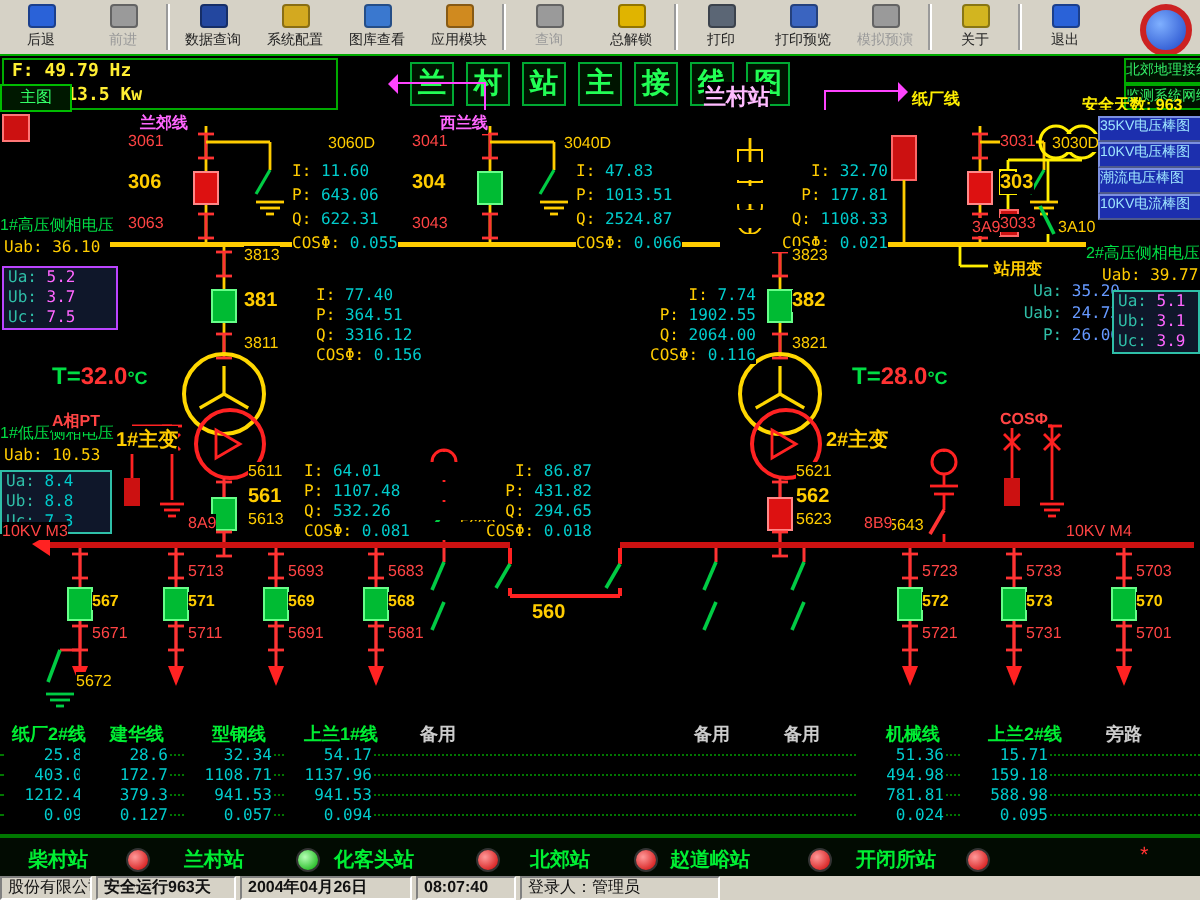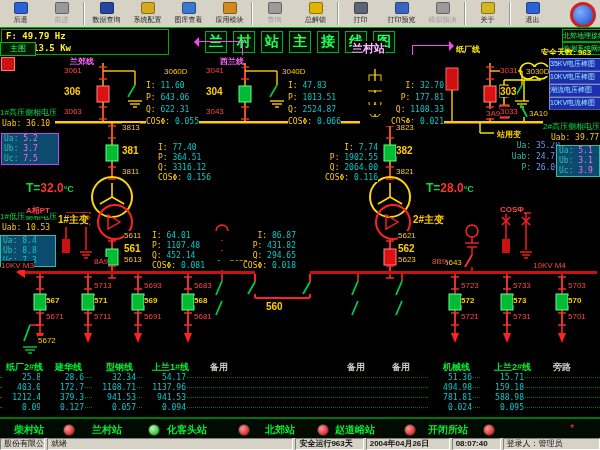--- a/index.html
+++ b/index.html
@@ -31,21 +31,21 @@
   #safedays{position:absolute;left:541px;top:19px;font:bold 8px "Liberation Sans",sans-serif;color:#ffee00;white-space:nowrap;}
   .marr{position:absolute;width:0;height:0;border:5px solid transparent;}
   .mline{position:absolute;background:#ff44ff;}
   
   #canvas{position:absolute;left:0;top:55px;width:600px;height:362px;background:#000;overflow:visible;}
   #net{position:absolute;left:0;top:0;}
   .cl{position:absolute;white-space:nowrap;font:8px "Liberation Sans",sans-serif;background:#000;z-index:3;}
   .c-red{color:#ff4444}.c-yel{color:#ffcc00}.c-grn{color:#00dd44}
   .big{font:bold 10px "Liberation Sans",sans-serif}.bold{font-weight:bold}
   .mono{font-family:"DejaVu Sans Mono",monospace}
-  .panelbox{position:absolute;background:#0c4a6e;z-index:3;}
+  .panelbox{position:absolute;background:#0f172a;z-index:3;}
   .prow{font:8px "DejaVu Sans Mono",monospace;line-height:10px;padding-left:2px;white-space:nowrap;}
   .bluebtn{position:absolute;left:549px;width:50px;height:11px;background:#1c2fae;border:1px outset #7b8fe0;
            color:#9fe6ff;font-size:7px;line-height:10px;overflow:hidden;white-space:nowrap;cursor:pointer;z-index:4;}
   .dotline{position:absolute;left:0;width:600px;height:0;border-top:1px dotted #007700;z-index:1;}
   .vcell{position:absolute;width:44px;text-align:right;font:8px "DejaVu Sans Mono",monospace;
          color:#00cccc;background:#000;z-index:3;}
   #alarmsq{position:absolute;left:1px;top:2px;width:12px;height:12px;background:#cc1111;border:1px solid #ff7777;z-index:4;}
   
   #stations{position:absolute;left:0;top:417px;width:600px;height:21px;background:#020b02;
             border-top:2px solid #007700;}
@@ -447,21 +447,21 @@
       <div class="cl mono" style="top: 108px; left: 158px;"><span style="color: rgb(255, 204, 0);">Q: </span><span style="color: rgb(0, 204, 204);">3316.12</span></div>
       <div class="cl mono" style="top: 118px; left: 158px;"><span style="color: rgb(255, 204, 0);">COSΦ: </span><span style="color: rgb(0, 204, 204);">0.156</span></div>
       <div class="cl " style="left: 26px; top: 126px;"><span style="color: rgb(0, 221, 68); font: bold 12px &quot;Liberation Sans&quot;;">T=</span><span style="color: rgb(255, 51, 51); font: bold 12px &quot;Liberation Sans&quot;;">32.0</span><span style="color: rgb(0, 221, 68); font: bold 9px &quot;Liberation Sans&quot;;">°C</span></div>
       <div class="cl c-red bold" style="left: 26px; top: 150px;">A相PT</div>
       <div class="cl c-yel big" style="left: 58px; top: 158px;">1#主变</div>
       <div class="cl c-yel" style="left: 124px; top: 176px;">5611</div>
       <div class="cl c-yel big" style="left: 124px; top: 188px;">561</div>
       <div class="cl c-yel" style="left: 124px; top: 200px;">5613</div>
       <div class="cl mono" style="top: 176px; left: 152px;"><span style="color: rgb(255, 204, 0);">I: </span><span style="color: rgb(0, 204, 204);">64.01</span></div>
       <div class="cl mono" style="top: 186px; left: 152px;"><span style="color: rgb(255, 204, 0);">P: </span><span style="color: rgb(0, 204, 204);">1107.48</span></div>
-      <div class="cl mono" style="top: 196px; left: 152px;"><span style="color: rgb(255, 204, 0);">Q: </span><span style="color: rgb(0, 204, 204);">452.14</span></div>
+      <div class="cl mono" style="top: 196px; left: 152px;"><span style="color: rgb(255, 204, 0);">Q: </span><span style="color: rgb(0, 204, 204);">532.26</span></div>
       <div class="cl mono" style="top: 206px; left: 152px;"><span style="color: rgb(255, 204, 0);">COSΦ: </span><span style="color: rgb(0, 204, 204);">0.081</span></div>
       <div class="cl c-yel" style="left: 230px; top: 203px;">5633</div>
       <div class="cl c-red" style="left: 94px; top: 202px;">8A9</div>
       <div class="cl c-yel" style="left: 396px; top: 68px;">3823</div>
       <div class="cl c-yel big" style="left: 396px; top: 90px;">382</div>
       <div class="cl c-yel" style="left: 396px; top: 112px;">3821</div>
       <div class="cl mono" style="top: 88px; left: 294px; width: 84px; text-align: right;"><span style="color: rgb(255, 204, 0);">I: </span><span style="color: rgb(0, 204, 204);">7.74</span></div>
       <div class="cl mono" style="top: 98px; left: 294px; width: 84px; text-align: right;"><span style="color: rgb(255, 204, 0);">P: </span><span style="color: rgb(0, 204, 204);">1902.55</span></div>
       <div class="cl mono" style="top: 108px; left: 294px; width: 84px; text-align: right;"><span style="color: rgb(255, 204, 0);">Q: </span><span style="color: rgb(0, 204, 204);">2064.00</span></div>
       <div class="cl mono" style="top: 118px; left: 294px; width: 84px; text-align: right;"><span style="color: rgb(255, 204, 0);">COSΦ: </span><span style="color: rgb(0, 204, 204);">0.116</span></div>
@@ -554,19 +554,18 @@
       <div class="stname" style="left: 265px;">北郊站</div>
       <div class="led red" style="left: 317px;"></div>
       <div class="stname" style="left: 335px;">赵道峪站</div>
       <div class="led red" style="left: 404px;"></div>
       <div class="stname" style="left: 428px;">开闭所站</div>
       <div class="led red" style="left: 483px;"></div>
     </div>
 
   <div id="statusbar">
     <div class="sfield" style="width:38px">股份有限公司</div>
-    <div class="sfield" style="width:245px">就绪</div>
     <div class="sfield" style="width:62px;font-weight:bold">安全运行963天</div>
     <div class="sfield" style="width:78px;font-weight:bold">2004年04月26日</div>
     <div class="sfield" style="width:42px;font-weight:bold">08:07:40</div>
     <div class="sfield" style="width:92px">登录人：管理员</div>
   </div>
 </div>
 
 </body></html>

